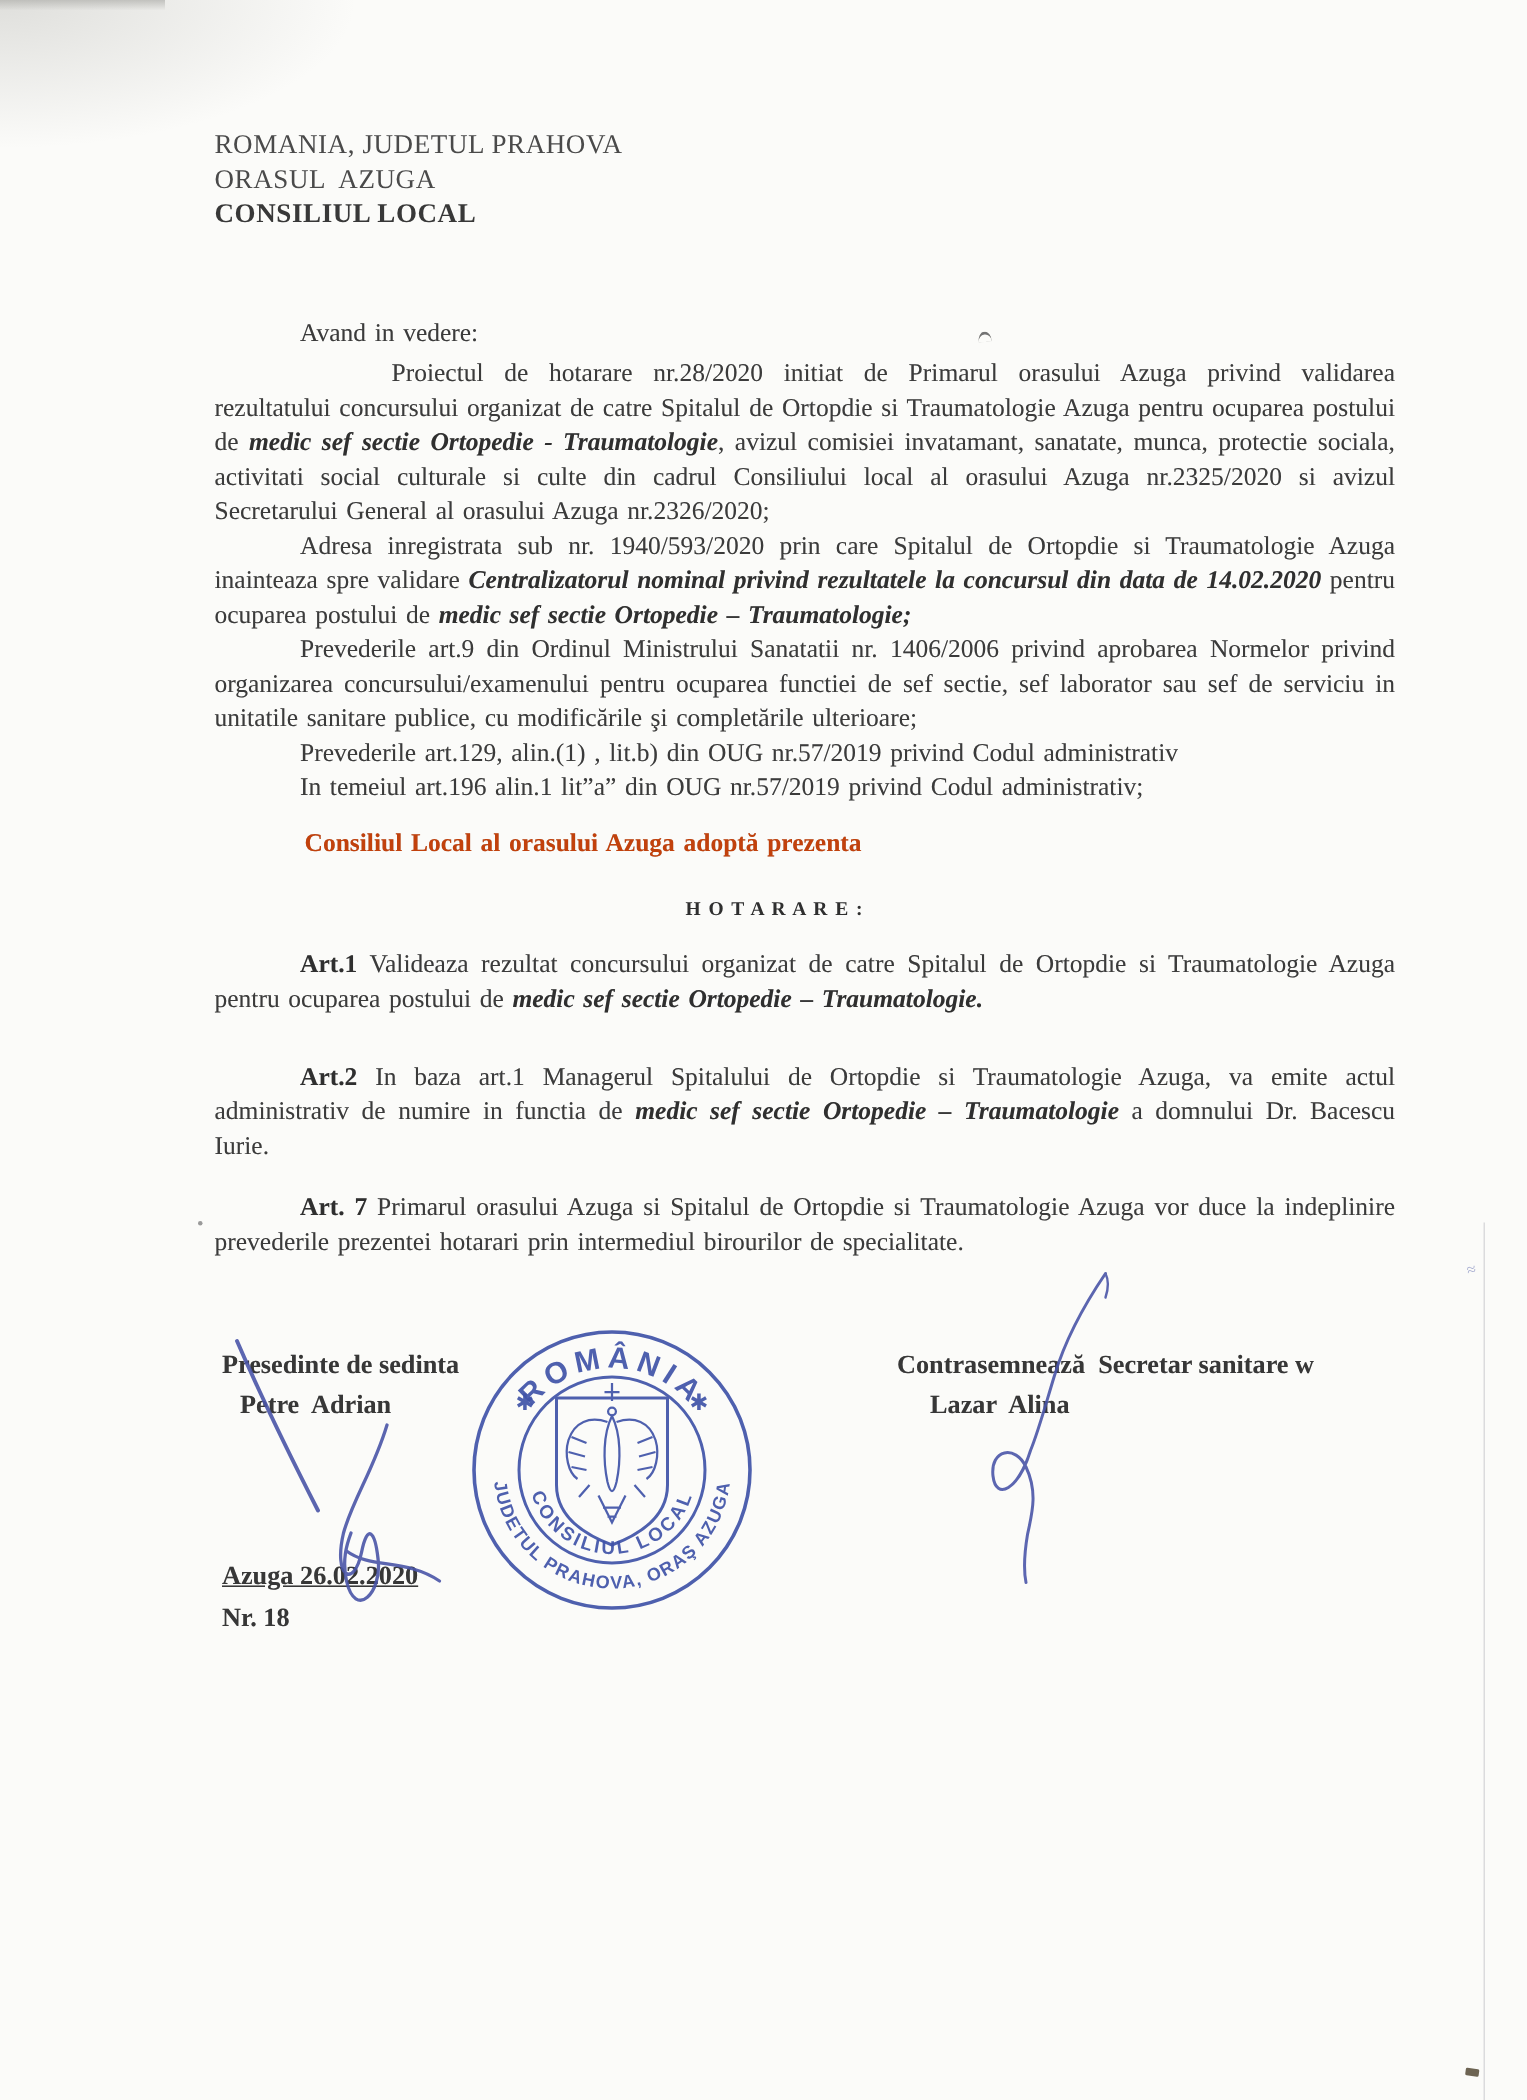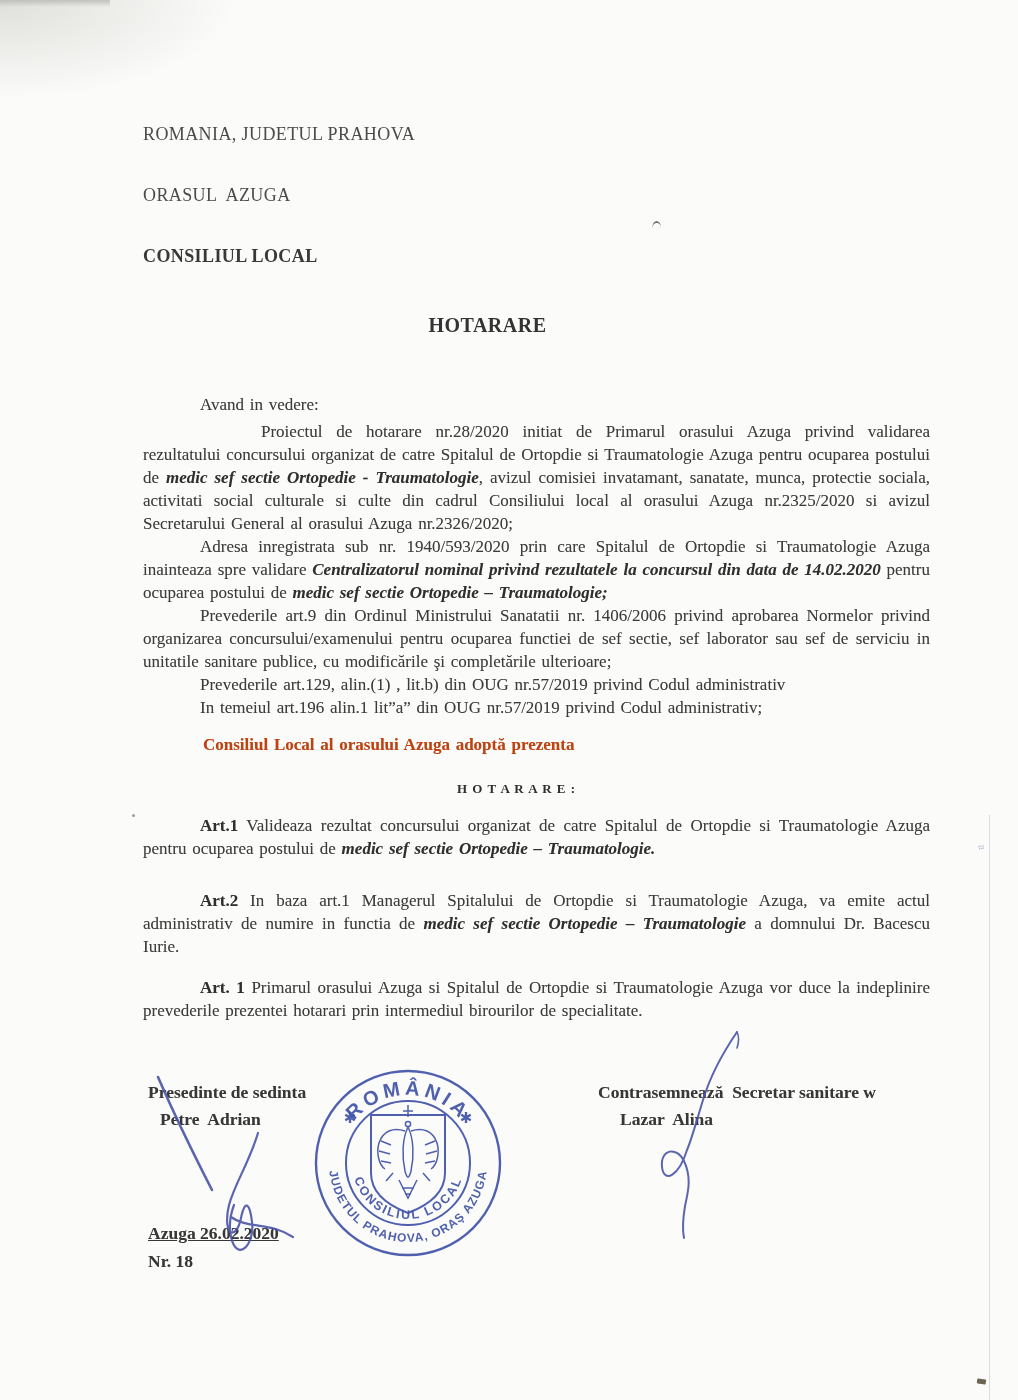--- a/index.html
+++ b/index.html
@@ -21,21 +21,21 @@
     background:rgba(135,135,150,.28);}
   .pen-mark-right{position:absolute;left:978px;top:842px;color:rgba(110,120,180,.6);
     font-size:11px;line-height:10px;transform:rotate(-12deg);}
   .speck-breve{position:absolute;left:652px;top:221px;width:9px;height:5px;
     border-top:2px solid rgba(70,70,70,.75);border-radius:50% 50% 0 0/100% 100% 0 0;transform:rotate(-6deg);}
   .speck-dot{position:absolute;left:132px;top:814px;width:3px;height:3px;border-radius:50%;background:rgba(90,90,90,.6);}
   .speck-br{position:absolute;left:977px;top:1379px;width:9px;height:5px;background:#6d6453;border-radius:1px;transform:rotate(8deg);}
 
   .content{position:absolute;left:0;top:0;width:1018px;height:1400px;
     padding:85px 88px 0 143px;box-sizing:border-box;}
-  .txt{font-size:17px;line-height:23px;margin-top:38px;}
+  .txt{font-size:17px;line-height:23px;}
   .pre{white-space:pre-wrap;}
   .letterhead div{font-size:18px;line-height:23px;color:#4a4a4a;letter-spacing:.4px;}
   .letterhead .lh-bold{font-weight:700;color:#383838;}
 
   .title-block{margin-top:46px;}
   .doc-title{font-size:20px;font-weight:700;text-align:center;transform:translateX(-49px);
     letter-spacing:.5px;color:#333;}
   .subtitle{text-align:justify;word-spacing:1.5px;}
 
   .para{margin:0;text-align:justify;word-spacing:1.5px;text-shadow:0 0 .4px rgba(40,40,40,.25);}
@@ -75,37 +75,36 @@
 
   <div class="content">
 
     <div class="letterhead">
       <div class="txt">ROMANIA, JUDETUL PRAHOVA</div>
       <div class="txt pre">ORASUL  AZUGA</div>
       <div class="txt lh-bold">CONSILIUL LOCAL</div>
     </div>
 
     <div class="title-block">
-      <div class="doc-title">HOTARARE</div>
     </div>
 
     <p class="para txt avand">Avand in vedere:</p>
 
     <p class="para txt ind-lg p-first"><span>Proiectul de hotarare nr.28/2020 initiat de Primarul orasului Azuga privind validarea rezultatului concursului organizat de catre Spitalul de Ortopdie si Traumatologie Azuga pentru ocuparea postului de </span><span class="seg-bi">medic sef sectie Ortopedie - Traumatologie</span><span>, avizul comisiei invatamant, sanatate, munca, protectie sociala, activitati social culturale si culte din cadrul Consiliului local al orasului Azuga nr.2325/2020 si avizul Secretarului General al orasului Azuga nr.2326/2020;</span></p>
     <p class="para txt ind-sm"><span>Adresa inregistrata sub nr. 1940/593/2020 prin care Spitalul de Ortopdie si Traumatologie Azuga inainteaza spre validare </span><span class="seg-bi">Centralizatorul nominal  privind rezultatele la concursul din data de 14.02.2020</span><span> pentru ocuparea postului de </span><span class="seg-bi">medic sef sectie Ortopedie – Traumatologie;</span></p>
     <p class="para txt ind-sm"><span>Prevederile art.9 din Ordinul Ministrului Sanatatii nr. 1406/2006 privind aprobarea Normelor privind organizarea concursului/examenului pentru ocuparea functiei de sef sectie, sef laborator sau sef de serviciu in unitatile sanitare publice, cu modificările şi completările ulterioare;</span></p>
     <p class="para txt ind-sm"><span>Prevederile art.129, alin.(1) , lit.b) din OUG nr.57/2019 privind Codul administrativ</span></p>
     <p class="para txt ind-sm"><span>In temeiul art.196 alin.1 lit”a” din OUG nr.57/2019 privind Codul administrativ;</span></p>
 
     <p class="para txt adoption">Consiliul Local al orasului Azuga adoptă prezenta</p>
     <div class="decision-heading">H O T A R A R E :</div>
 
     <p class="para txt ind-sm art"><span class="seg-b">Art.1</span><span> Valideaza rezultat concursului organizat de catre Spitalul de Ortopdie si Traumatologie Azuga pentru ocuparea postului de </span><span class="seg-bi">medic sef sectie Ortopedie – Traumatologie.</span></p>
     <p class="para txt ind-sm art2"><span class="seg-b">Art.2</span><span> In baza art.1 Managerul Spitalului de Ortopdie si Traumatologie Azuga, va emite actul administrativ de numire in functia de </span><span class="seg-bi">medic sef sectie Ortopedie – Traumatologie</span><span> a domnului Dr. Bacescu Iurie.</span></p>
-    <p class="para txt ind-sm art3"><span class="seg-b">Art. 1</span><span>  Primarul orasului Azuga si  Spitalul de Ortopdie si Traumatologie Azuga vor duce la indeplinire prevederile prezentei hotarari prin intermediul birourilor de specialitate.</span></p>
+    <p class="para txt ind-sm art3"><span class="seg-b">Art. 7</span><span>  Primarul orasului Azuga si  Spitalul de Ortopdie si Traumatologie Azuga vor duce la indeplinire prevederile prezentei hotarari prin intermediul birourilor de specialitate.</span></p>
 
     <div class="sig-area">
       <div class="sig-text pre" style="left:5px;top:60px;">Presedinte de sedinta</div>
       <div class="sig-text pre" style="left:17px;top:87px;">Petre  Adrian</div>
       <div class="sig-text pre" style="left:455px;top:60px;">Contrasemnează  Secretar sanitare w</div>
       <div class="sig-text pre" style="left:477px;top:87px;">Lazar  Alina</div>
       <div class="sig-text" style="left:5px;top:201px;text-decoration:underline;">Azuga 26.02.2020</div>
       <div class="sig-text" style="left:5px;top:229px;">Nr. 18</div>
 
       <svg class="ink-overlay" width="787" height="393" viewBox="0 0 787 393">

